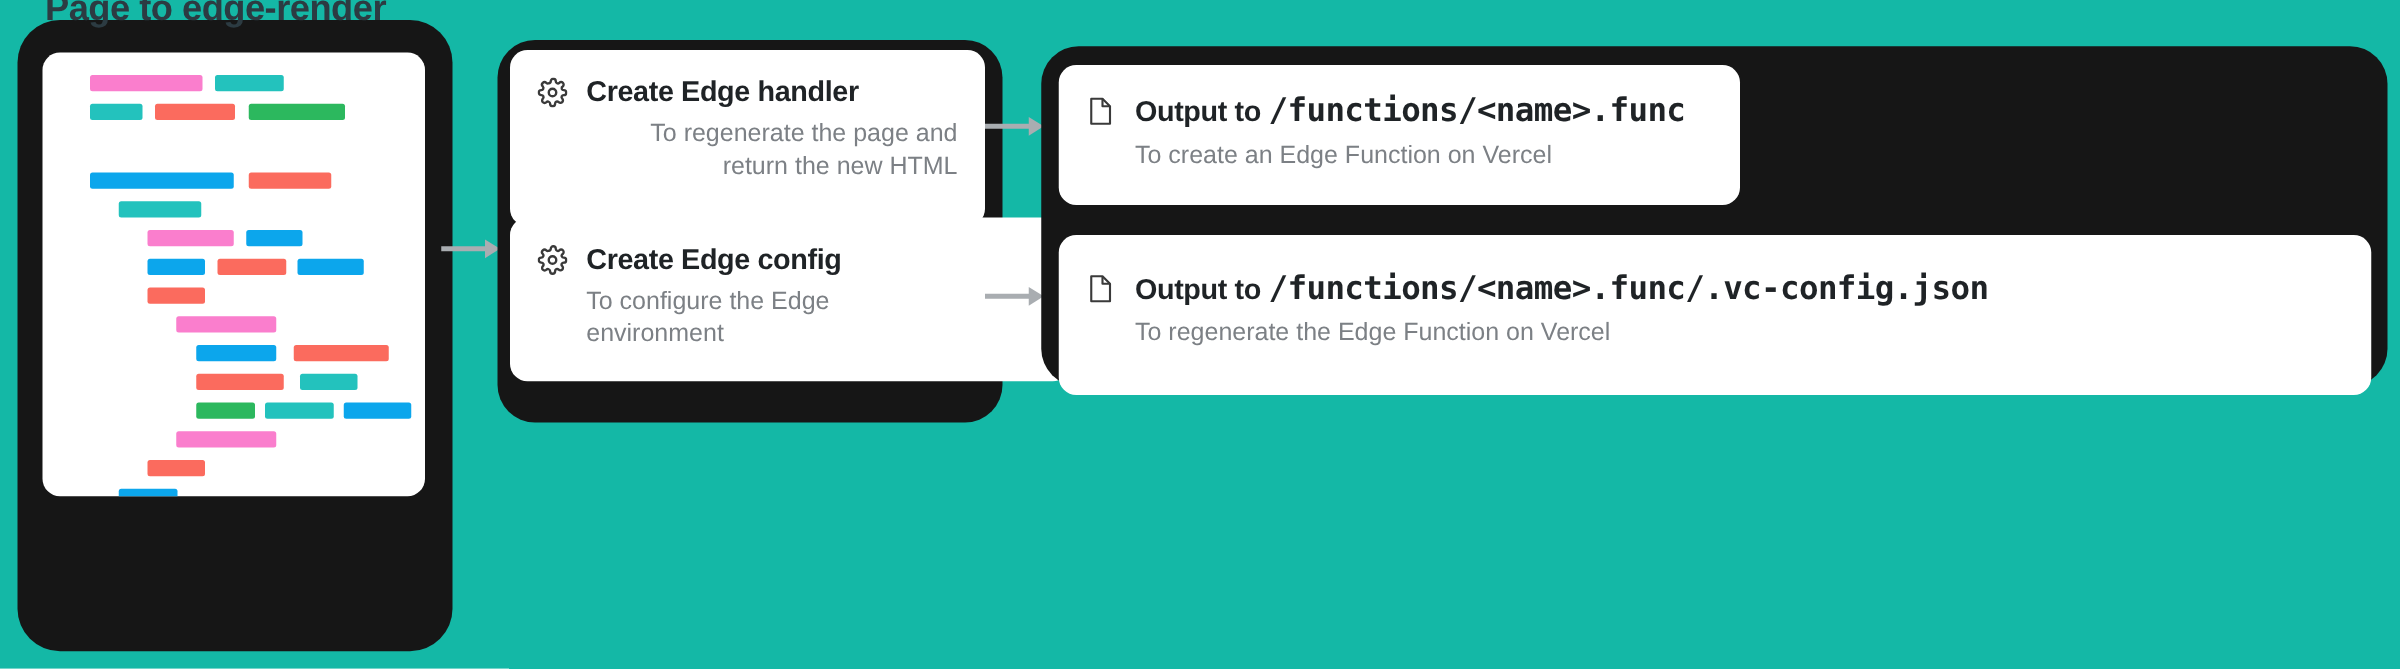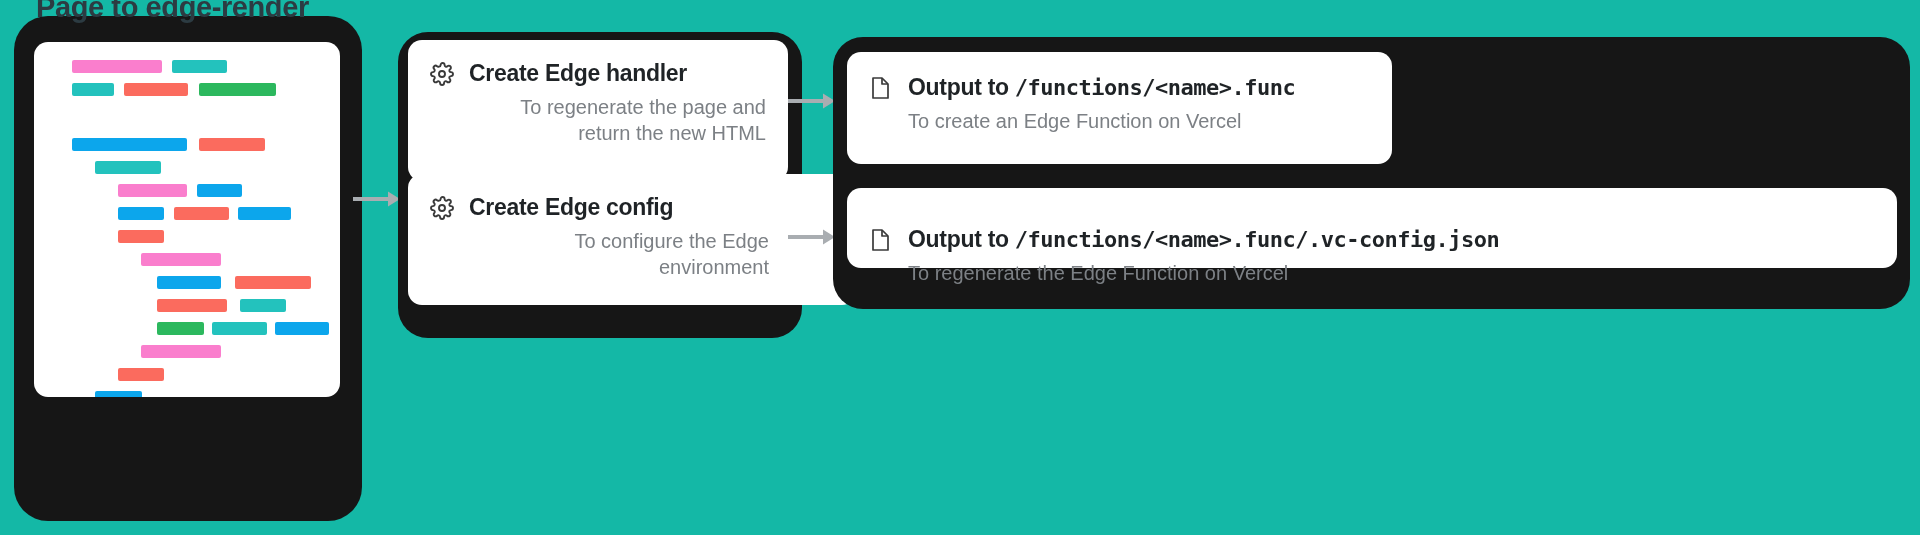--- a/index.html
+++ b/index.html
@@ -105,21 +105,21 @@
   .card-title {
     font-size: 23px;
     font-weight: 700;
     color: #1f2326;
     letter-spacing: -0.3px;
     white-space: nowrap;
   }
   .card-title .mono {
     font-family: "DejaVu Sans Mono", "Liberation Mono", monospace;
     font-weight: 700;
-    font-size: 22px;
+    font-size: 26px;
     letter-spacing: -0.5px;
   }
   .card-sub {
     margin-top: 7px;
     margin-left: 39px;
     font-size: 20px;
     line-height: 1.32;
     color: #7c8085;
     font-weight: 400;
     max-width: 300px;
@@ -131,37 +131,36 @@
     top: 40px;
     width: 380px;
     height: 141px;
     text-align: right;
   }
   #card-edge-config {
     left: 408px;
     top: 174px;
     width: 448px;
     height: 131px;
-    text-align: right;
   }
 
   
   #card-output-func {
     left: 847px;
     top: 52px;
     width: 545px;
     height: 112px;
     padding-top: 22px;
   }
   #card-output-config {
     left: 847px;
     top: 188px;
     width: 1050px;
-    height: 80px;
-    padding-top: 38px;
+    height: 128px;
+    padding-top: 28px;
   }
   #card-output-func .card-sub,
   #card-output-config .card-sub {
     max-width: none;
     white-space: nowrap;
   }
 
   
   .arrow {
     position: absolute;

